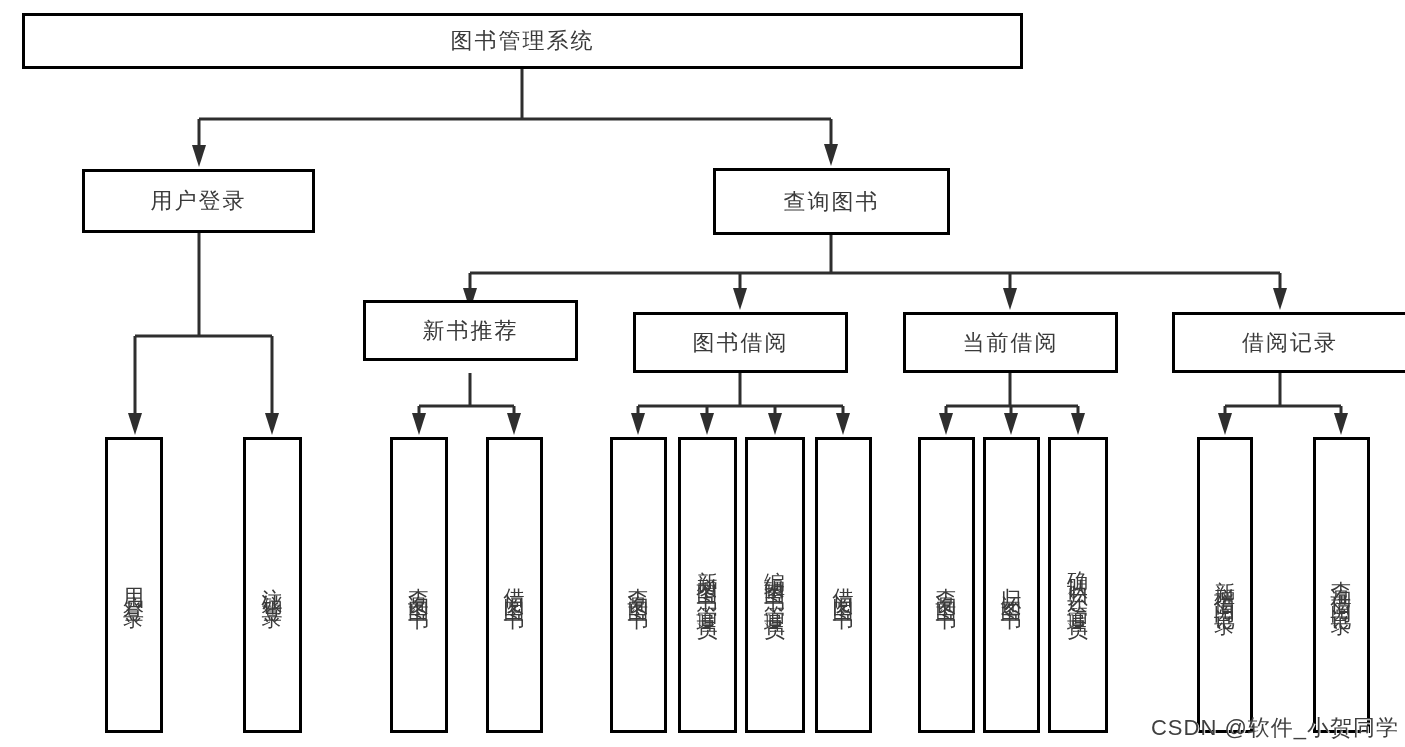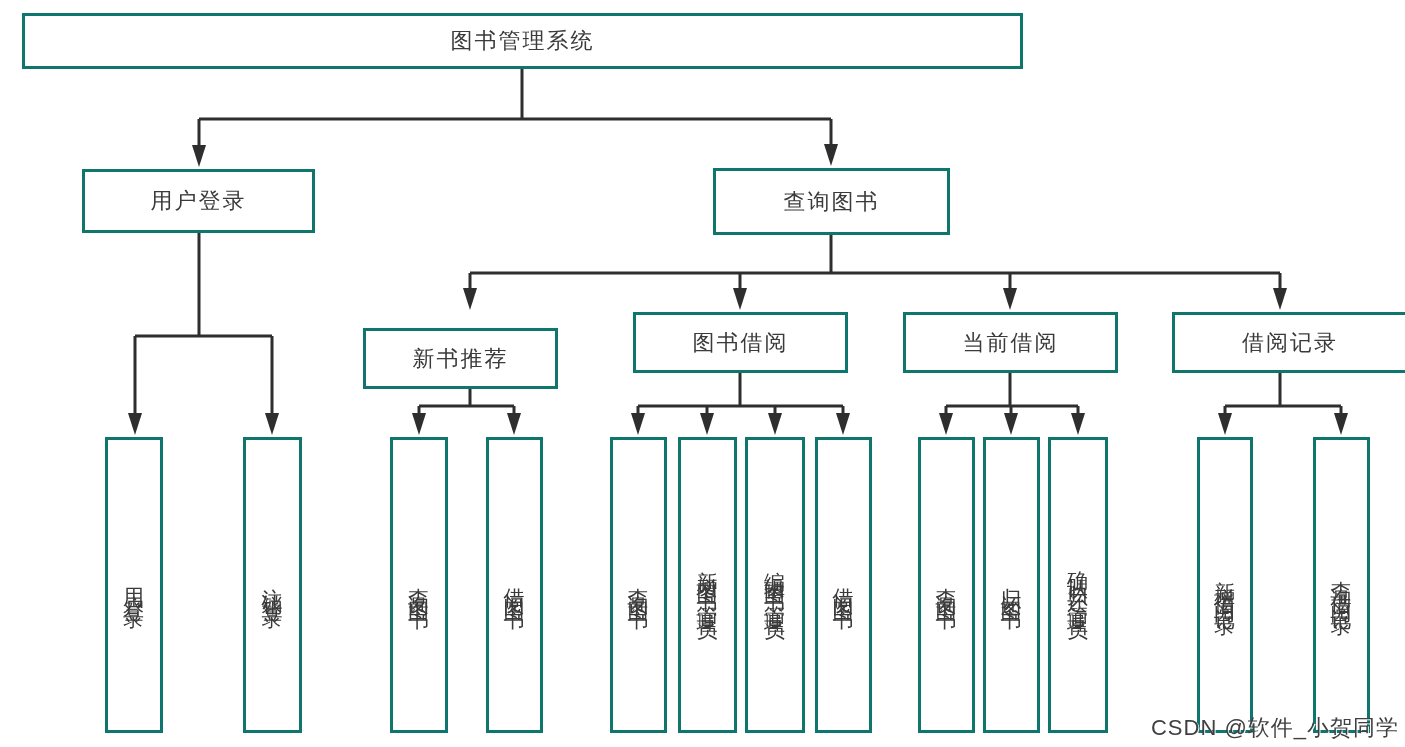--- a/index.html
+++ b/index.html
@@ -12,21 +12,21 @@
     overflow: hidden;
   }
   svg.connectors {
     position: absolute;
     left: 0; top: 0;
     width: 1405px; height: 747px;
   }
   .box {
     position: absolute;
     background: #ffffff;
-    border: 3px solid #0f766e;
+    border: 3px solid #000000;
     box-sizing: border-box;
     display: flex;
     align-items: center;
     justify-content: center;
     color: #3a3a3a;
   }
   .box.h {
     font-size: 22px;
     letter-spacing: 2px;
     white-space: nowrap;
@@ -97,21 +97,21 @@
       <polygon points="1218,413 1232,413 1225,435"></polygon>
       <polygon points="1334,413 1348,413 1341,435"></polygon>
     </g>
   </svg>
 
   <div class="box h" style="left:22px; top:13px; width:1001px; height:56px;">图书管理系统</div>
 
   <div class="box h" style="left:82px; top:169px; width:233px; height:64px;">用户登录</div>
   <div class="box h" style="left:713px; top:168px; width:237px; height:67px;">查询图书</div>
 
-  <div class="box h" style="left:363px; top:328px; width:195px; height:61px;">新书推荐</div>
+  <div class="box h" style="left:363px; top:300px; width:215px; height:61px;">新书推荐</div>
   <div class="box h" style="left:633px; top:312px; width:215px; height:61px;">图书借阅</div>
   <div class="box h" style="left:903px; top:312px; width:215px; height:61px;">当前借阅</div>
   <div class="box h" style="left:1172px; top:312px; width:236px; height:61px;">借阅记录</div>
 
   <div class="box v" style="left:105px; width:58px;">
     <span class="vtext">用户登录</span>
   </div>
   <div class="box v" style="left:243px; width:59px;">
     <span class="vtext">注销登录</span>
   </div>

